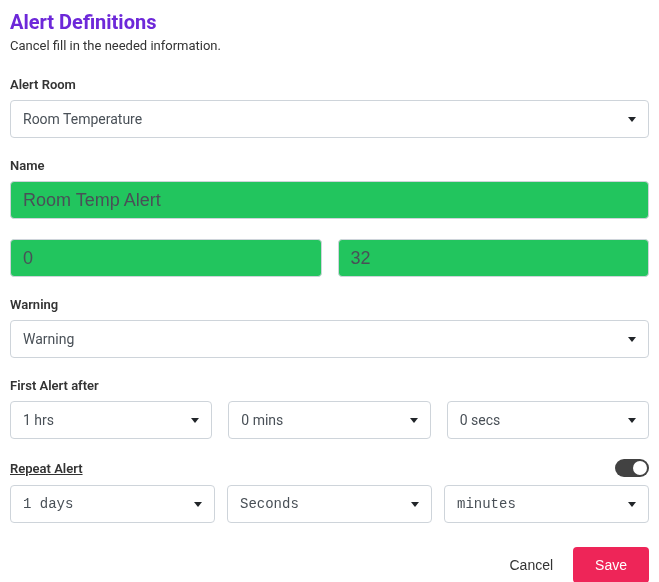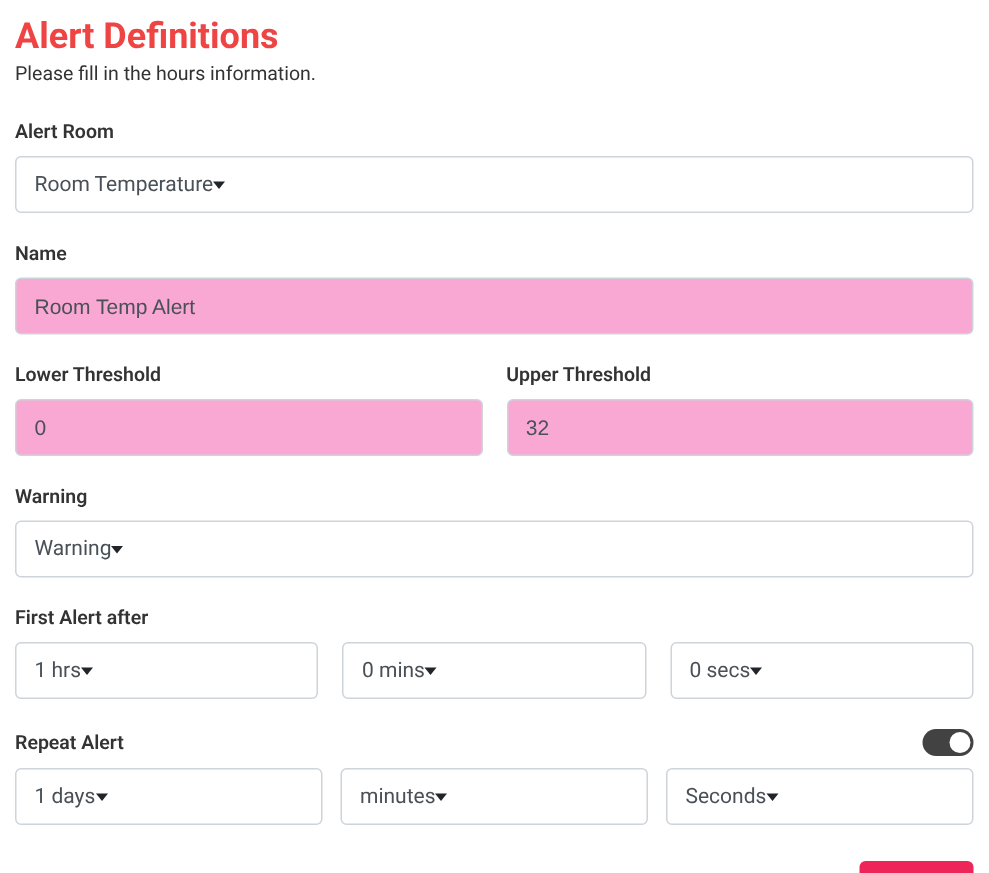--- a/index.html
+++ b/index.html
@@ -9,23 +9,23 @@
     }
     body {
       font-family: -apple-system, BlinkMacSystemFont, "Segoe UI", Roboto, "Helvetica Neue", Arial, sans-serif;
       width: 659px;
       height: 582px;
       background: #ffffff;
       padding: 10px;
       color: #212529;
     }
     .page-title {
-      font-size: 24px;
+      font-size: 20px;
       font-weight: 700;
-      color: #ef4444;
+      color: #6d28d9;
       margin-bottom: 4px;
     }
     .page-subtitle {
       font-size: 13px;
       color: #333333;
       margin-bottom: 24px;
     }
     .field-label {
       font-size: 13px;
       font-weight: 600;
@@ -40,43 +40,43 @@
       display: flex;
       gap: 16px;
     }
     .col-half {
       flex: 1;
     }
     .text-input {
       width: 100%;
       height: 38px;
       padding: 8px 12px;
-      font-size: 14px;
+      font-size: 18px;
       color: #495057;
       border: 1px solid #ced4da;
       border-radius: 4px;
       outline: none;
-      background: #f9a8d4;
+      background: #22c55e;
     }
     .select-wrapper {
       position: relative;
       width: 100%;
     }
     .select-input {
       width: 100%;
       height: 38px;
       padding: 8px 12px;
       font-size: 14px;
       color: #495057;
       border: 1px solid #ced4da;
       border-radius: 4px;
       background: #ffffff;
       display: flex;
       align-items: center;
-      justify-content: flex-start;
+      justify-content: space-between;
       cursor: pointer;
     }
     .select-value {
       font-size: 14px;
       color: #495057;
     }
     .caret-icon {
       width: 0;
       height: 0;
       border-left: 4px solid transparent;
@@ -89,29 +89,31 @@
     }
     .time-row .select-wrapper {
       flex: 1;
     }
     .repeat-row-4 {
       display: flex;
       gap: 12px;
     }
     .repeat-row-4 .select-wrapper {
       flex: 1;
+      font-family: Liberation Mono, monospace;
     }
     .label-with-toggle {
       display: flex;
       justify-content: space-between;
       align-items: center;
       margin-bottom: 8px;
     }
     .label-with-toggle .field-label {
       margin-bottom: 0;
+      text-decoration: underline;
     }
     .toggle {
       width: 34px;
       height: 18px;
       background: #424242;
       border-radius: 10px;
       position: relative;
       cursor: pointer;
     }
     .toggle-knob {
@@ -145,45 +147,43 @@
       border: none;
       border-radius: 4px;
       padding: 10px 22px;
       cursor: pointer;
     }
   </style>
 </head>
 <body>
 
 <h1 class="page-title">Alert Definitions</h1>
-<p class="page-subtitle">Please fill in the hours information.</p>
+<p class="page-subtitle">Cancel fill in the needed information.</p>
 
 <div class="form-group">
   <label class="field-label">Alert Room</label>
   <div class="select-wrapper">
     <div class="select-input">
       <span class="select-value">Room Temperature</span>
       <span class="caret-icon"></span>
     </div>
   </div>
 </div>
 
 <div class="form-group">
   <label class="field-label">Name</label>
   <input type="text" class="text-input" value="Room Temp Alert" style="">
 </div>
 
 <div class="form-group">
   <div class="row">
     <div class="col-half">
-      <label class="field-label">Lower Threshold</label>
       <input type="text" class="text-input" value="0" style="">
     </div>
     <div class="col-half">
-      <label class="field-label">Upper Threshold</label>
       <input type="text" class="text-input" value="32" style="">
     </div>
   </div>
 </div>
 
 <div class="form-group">
   <label class="field-label">Warning</label>
   <div class="select-wrapper">
     <div class="select-input">
       <span class="select-value">Warning</span>
@@ -225,27 +225,27 @@
   </div>
   <div class="repeat-row-4">
     <div class="select-wrapper">
       <div class="select-input">
         <span class="select-value">1 days</span>
         <span class="caret-icon"></span>
       </div>
     </div>
     <div class="select-wrapper">
       <div class="select-input">
+        <span class="select-value">Seconds</span>
+        <span class="caret-icon"></span>
+      </div>
+    </div>
+    <div class="select-wrapper">
+      <div class="select-input">
         <span class="select-value">minutes</span>
-        <span class="caret-icon"></span>
-      </div>
-    </div>
-    <div class="select-wrapper">
-      <div class="select-input">
-        <span class="select-value">Seconds</span>
         <span class="caret-icon"></span>
       </div>
     </div>
   </div>
 </div>
 
 <div class="footer">
   <button class="cancel-link">Cancel</button>
   <button class="save-button">Save</button>
 </div>

